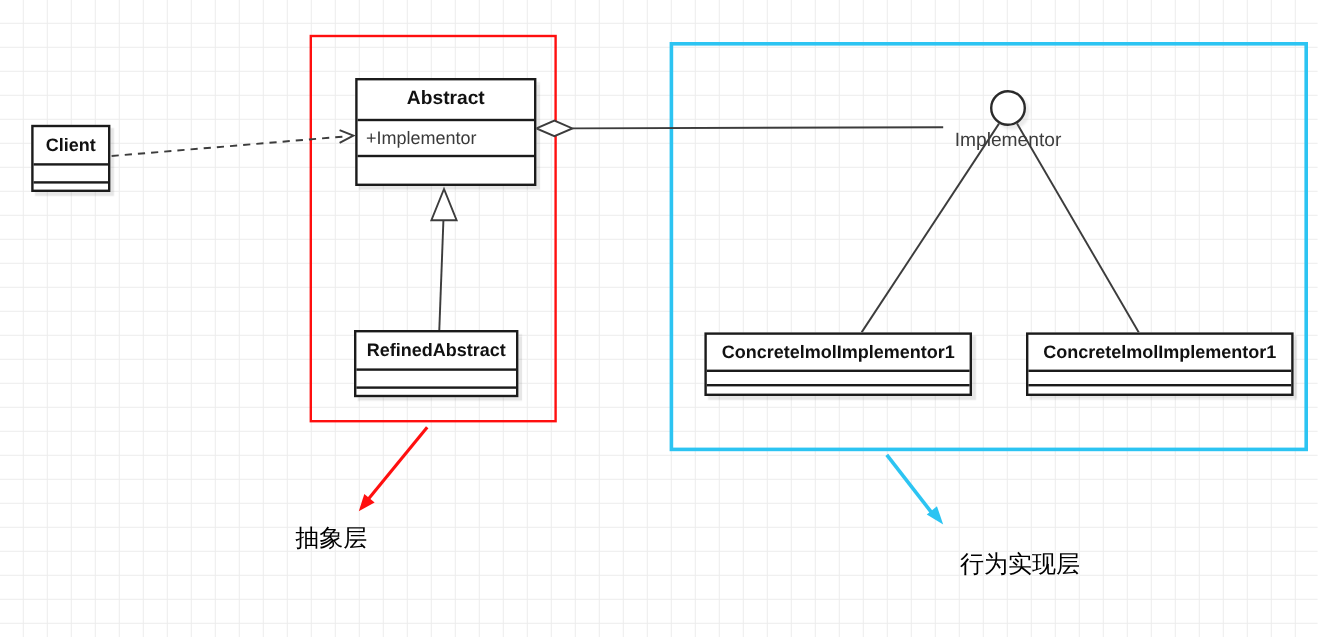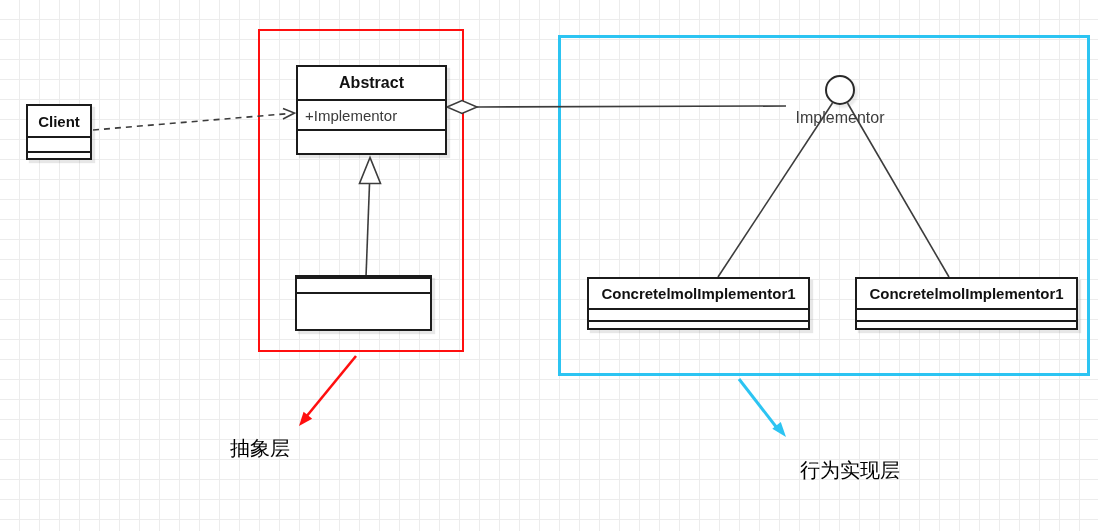--- a/index.html
+++ b/index.html
@@ -93,35 +93,36 @@
     <div class="uml-comp" style="flex:1;"></div>
   </div>
 
   <div class="uml-box" style="left:26px;top:104px;width:66px;height:56px;">
     <div class="uml-title" style="height:30px;font-size:15px;">Client</div>
     <div class="uml-comp" style="height:13px;"></div>
     <div class="uml-comp" style="flex:1;"></div>
   </div>
 
   <div class="uml-box" style="left:295px;top:275px;width:137px;height:56px;">
+    <div class="uml-title" style="height:30px;font-size:15px;">RefinedAbstract</div>
     <div class="uml-comp" style="height:13px;"></div>
     <div class="uml-comp" style="flex:1;"></div>
   </div>
 
   <div class="uml-box" style="left:587px;top:277px;width:223px;height:53px;">
     <div class="uml-title" style="height:29px;font-size:15px;">ConcretelmolImplementor1</div>
     <div class="uml-comp" style="height:10px;"></div>
     <div class="uml-comp" style="flex:1;"></div>
   </div>
 
   <div class="uml-box" style="left:855px;top:277px;width:223px;height:53px;">
     <div class="uml-title" style="height:29px;font-size:15px;">ConcretelmolImplementor1</div>
     <div class="uml-comp" style="height:10px;"></div>
     <div class="uml-comp" style="flex:1;"></div>
   </div>
 
   <div class="iface-circle"></div>
   <div class="iface-label">Implementor</div>
 
-  <div class="cn-label" style="left:230px;top:435px;text-align:right;">抽象层</div>
+  <div class="cn-label" style="left:246px;top:435px;text-align:right;">抽象层</div>
   <div class="cn-label" style="left:800px;top:457px;">行为实现层</div>
 
 </div>
 
 </body></html>

